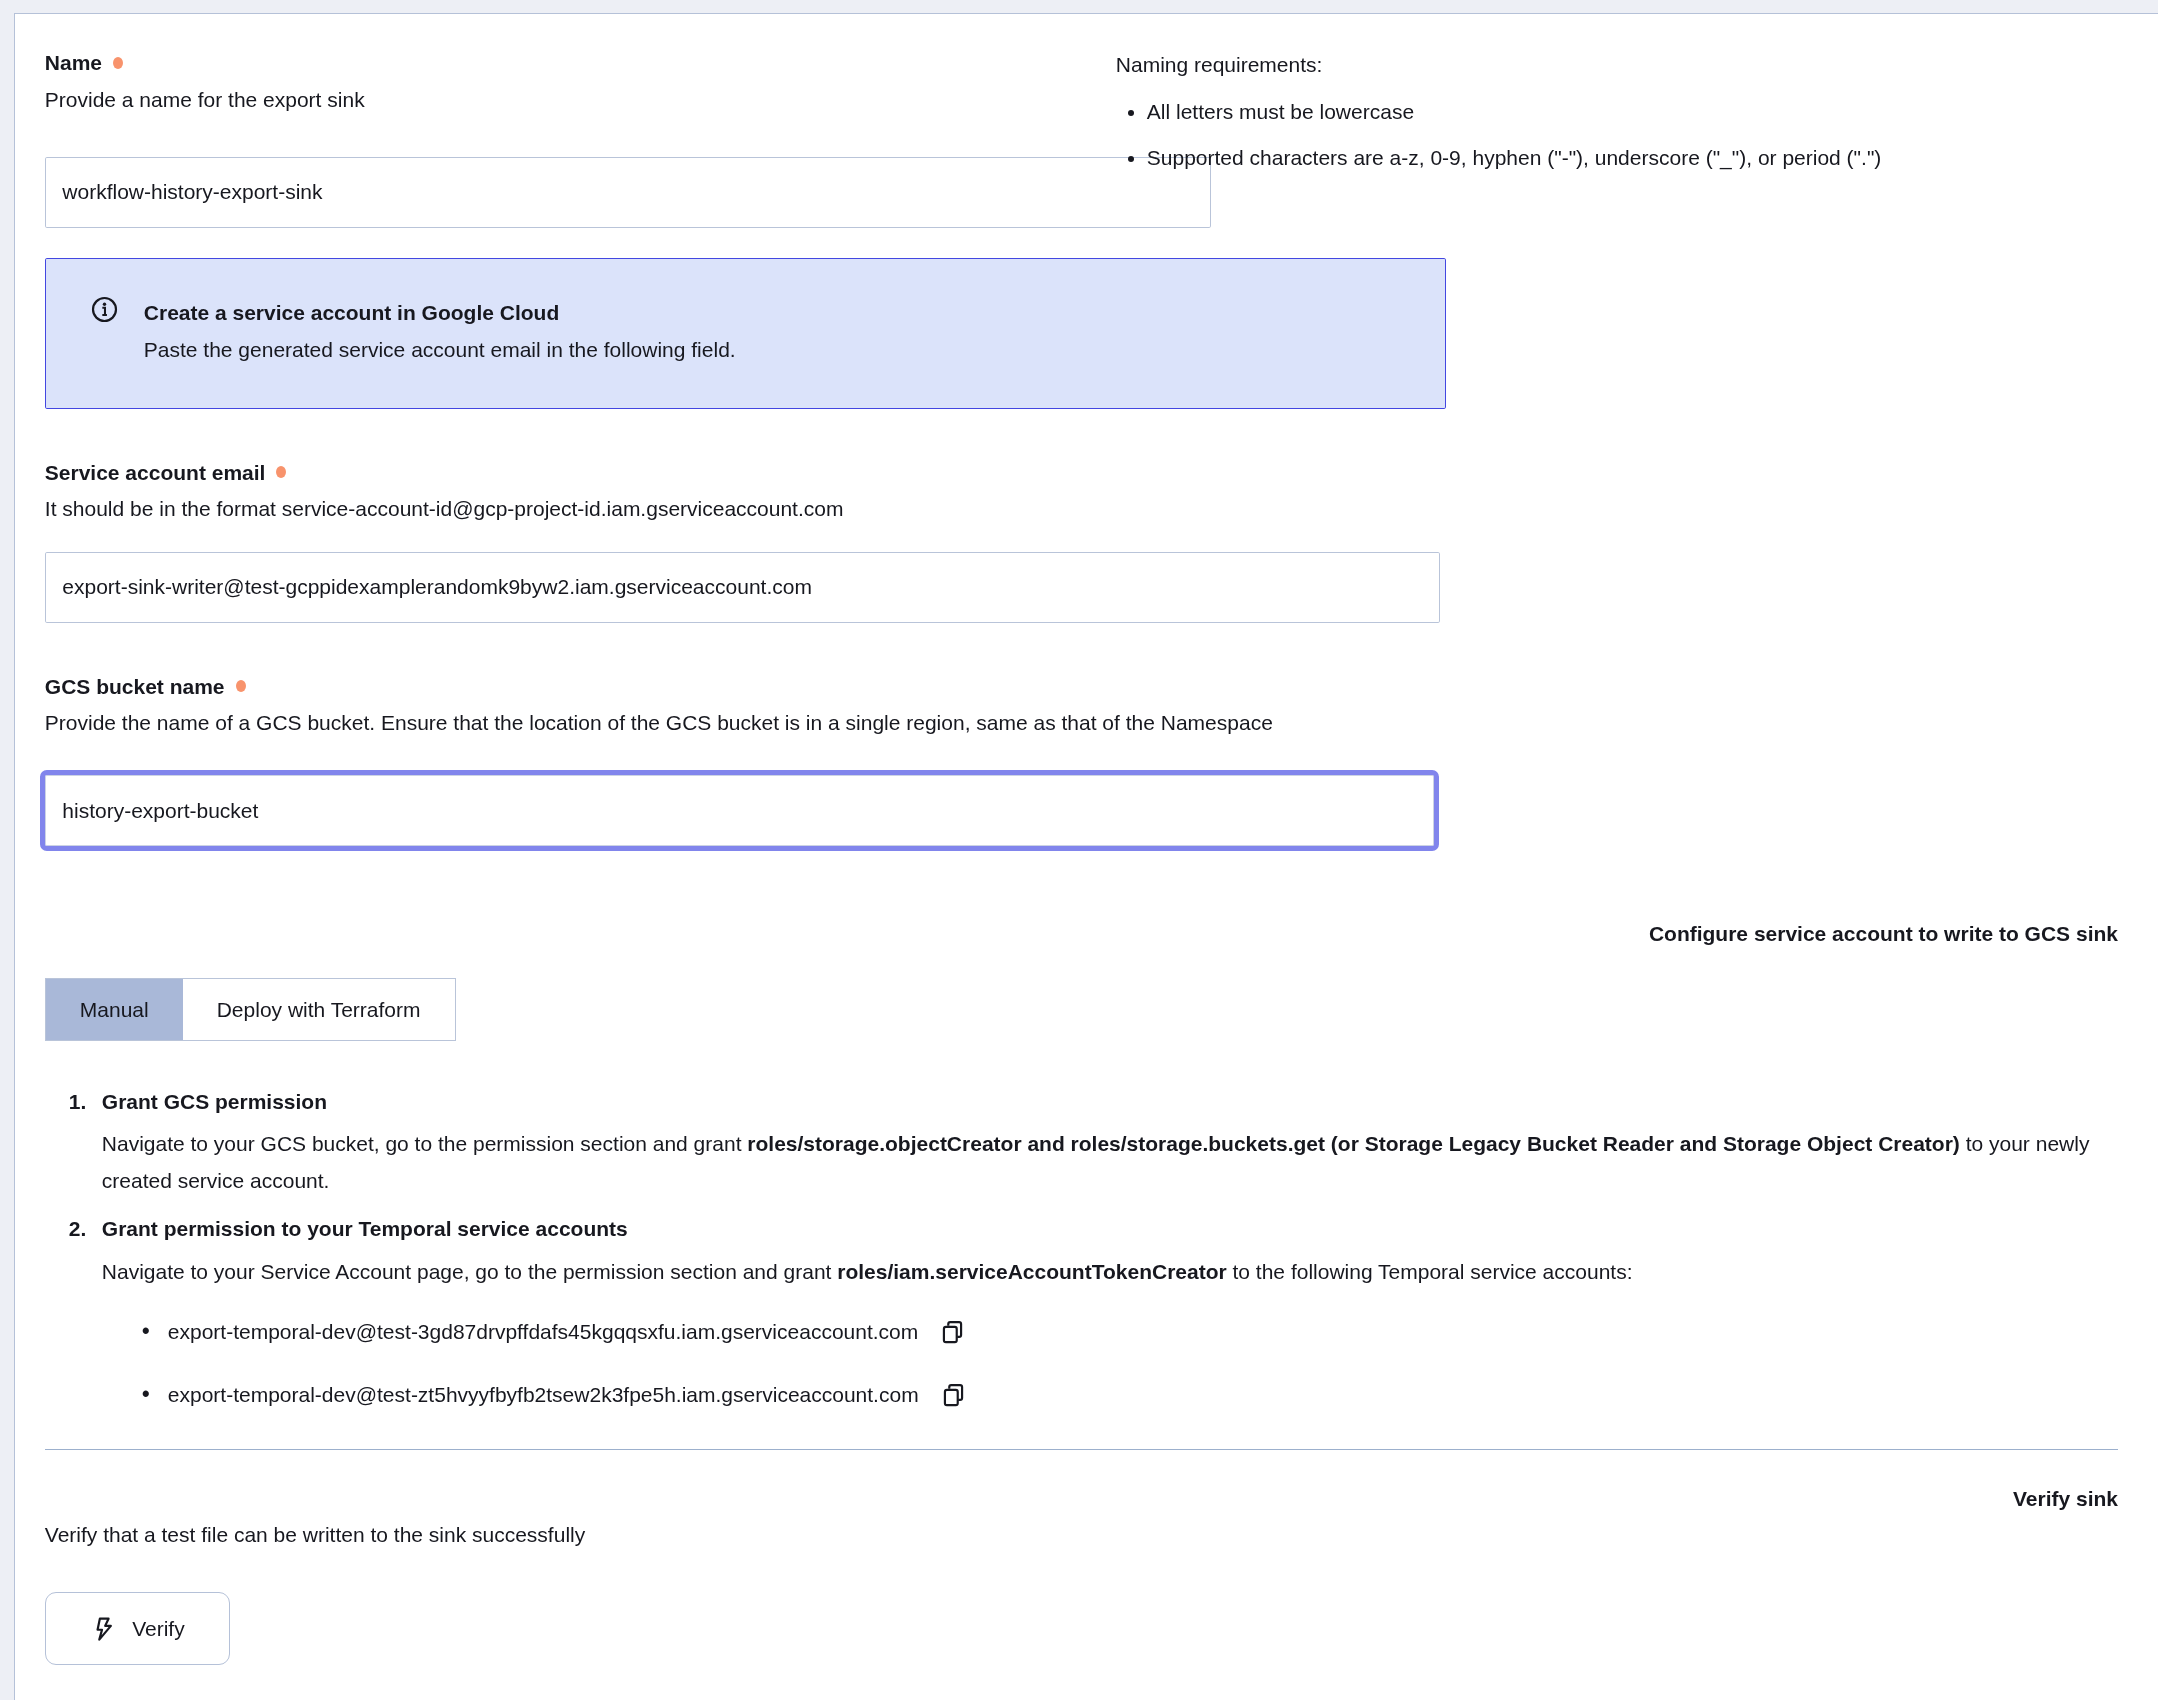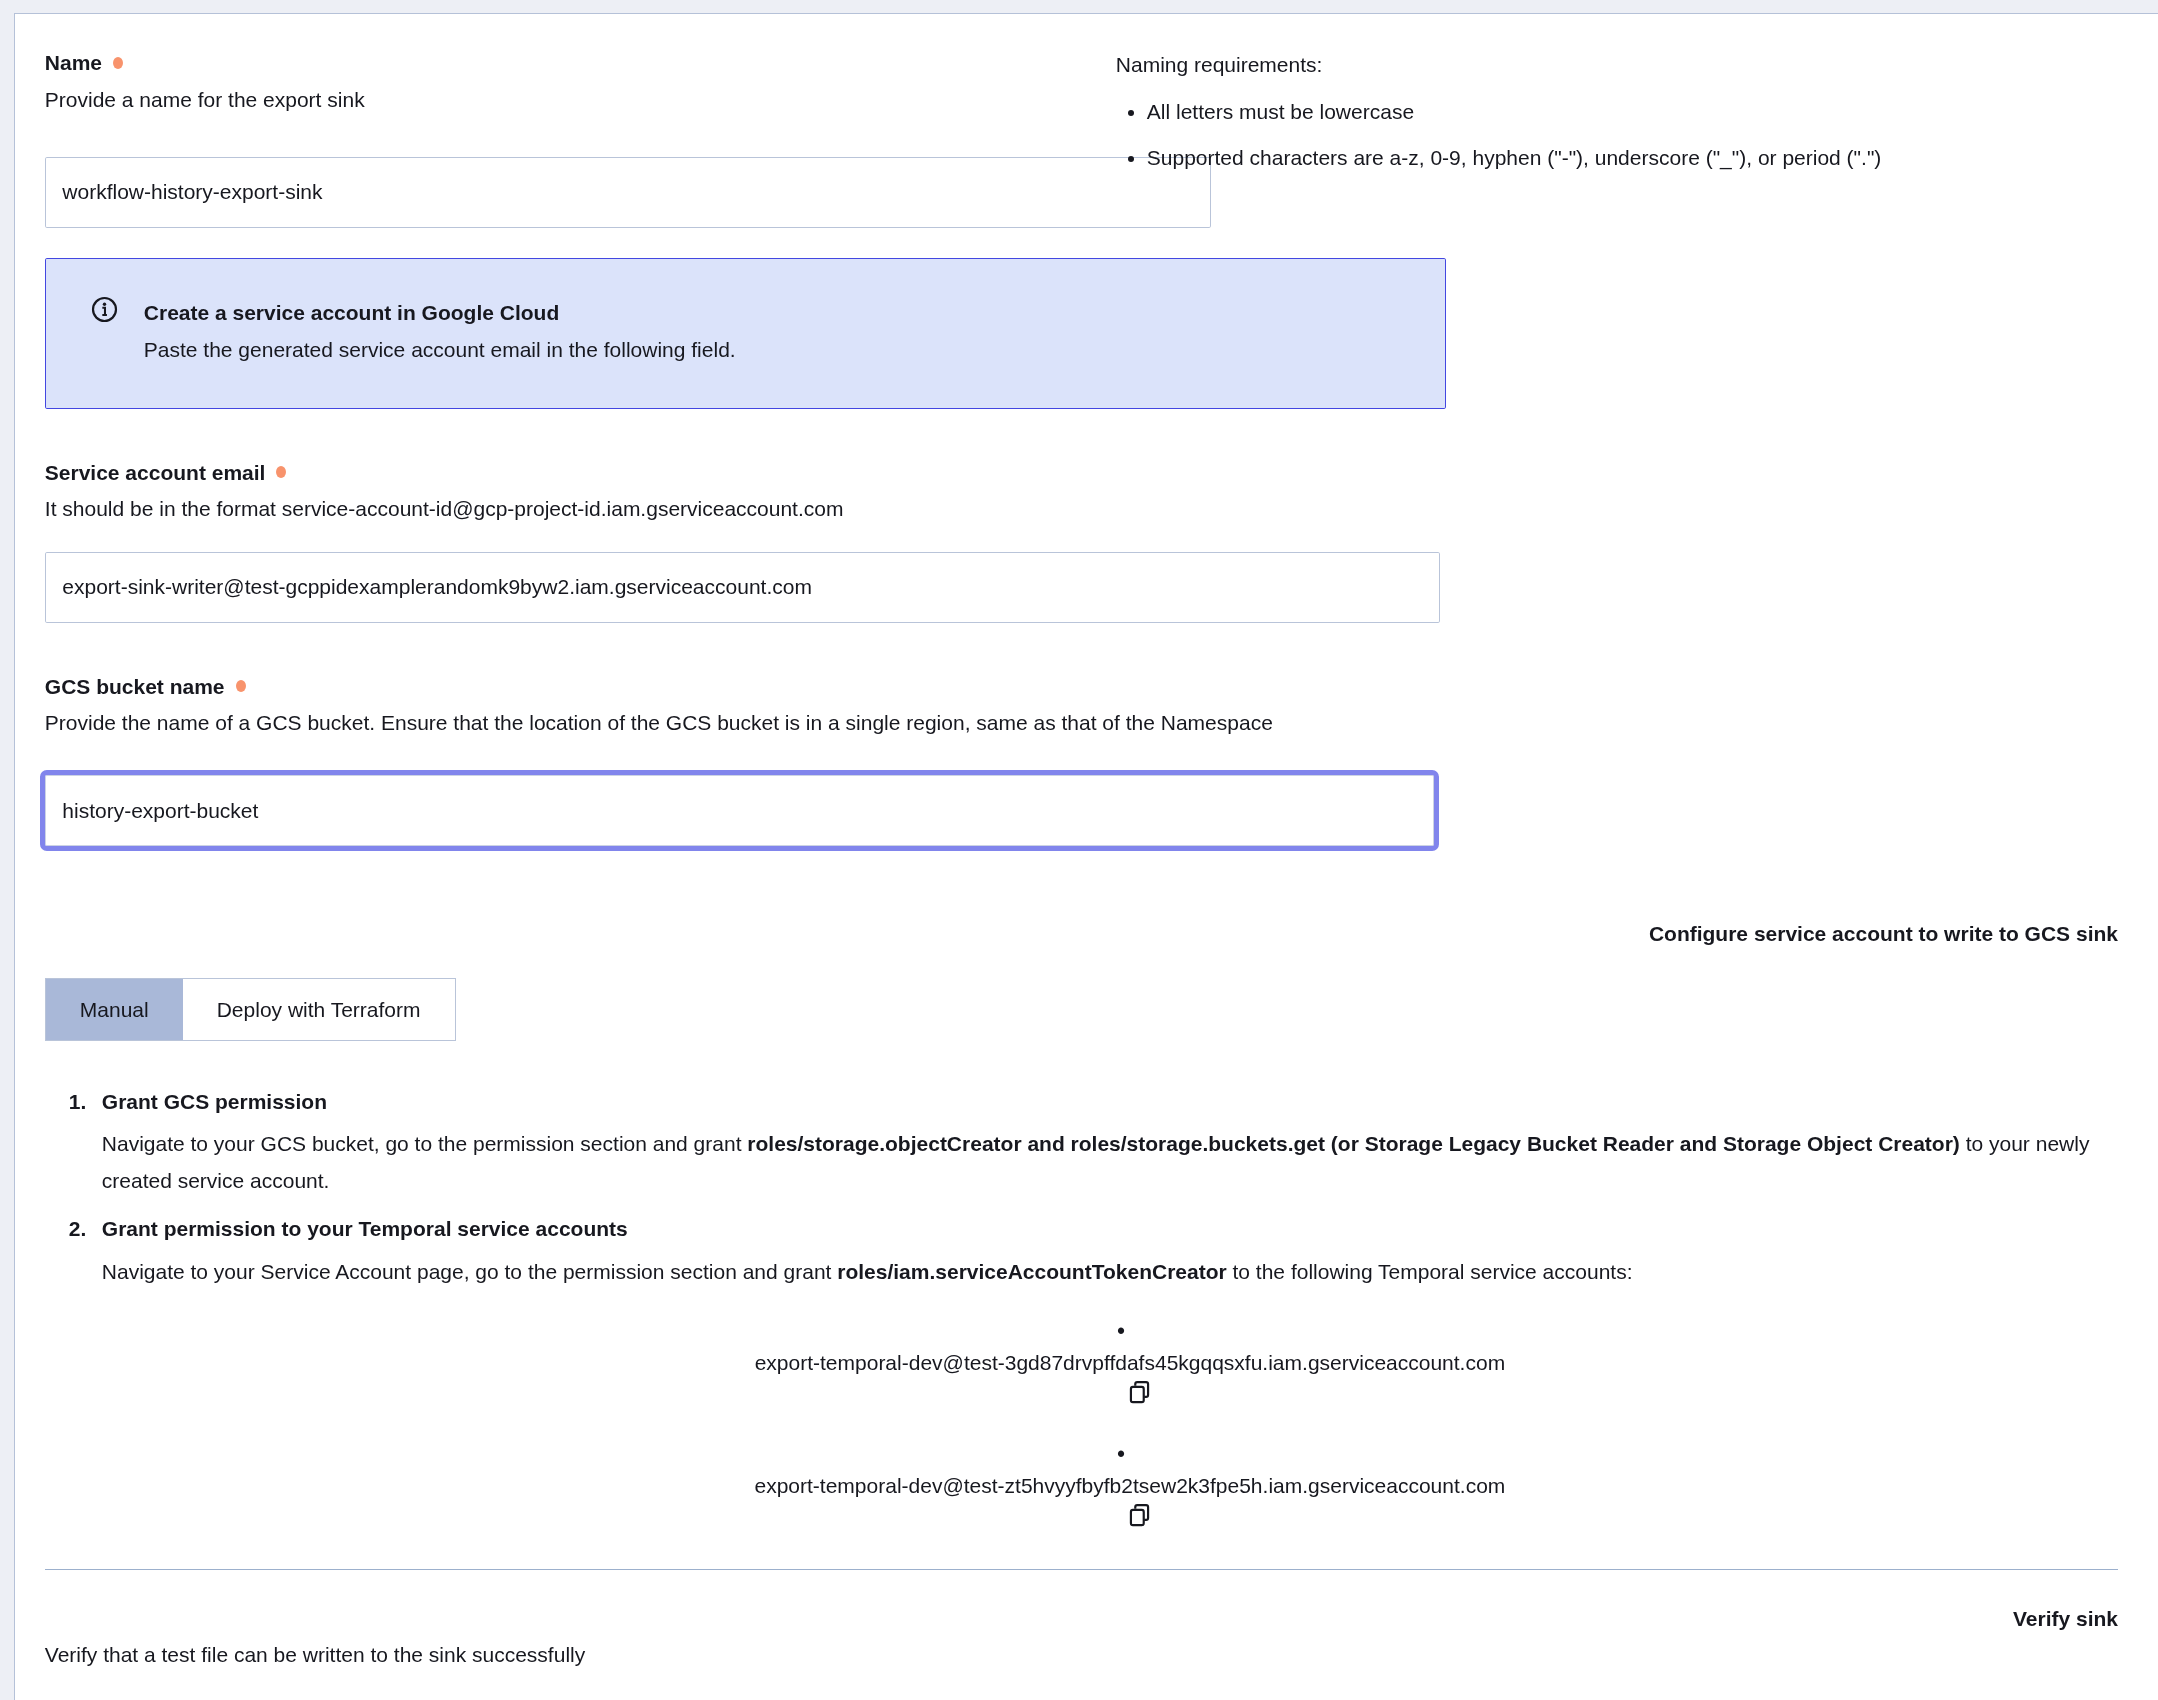--- a/index.html
+++ b/index.html
@@ -66,21 +66,21 @@
          cursor:default; white-space:nowrap; }
   .tab.active { background:#a9b8d8; }
 
   .steps { margin-top:44px; padding-left:24px; }
   .step-title { font-weight:700; line-height:33px; display:flex; }
   .step-num { width:33px; flex:0 0 auto; }
   .step-body { line-height:37px; margin:7.3px 0 13px 33px; max-width:2002px; }
   .step-body b { font-weight:700; }
 
   .sa-list { margin:26px 0 0 73px; list-style:none; }
-  .sa-list li { line-height:31px; margin-bottom:32px; display:flex; align-items:center;flex-direction:column; }
+  .sa-list li { line-height:31px; margin-bottom:32px; display:flex; align-items:flex-end; }
   .sa-list li::before { content:"•"; width:26px; flex:0 0 auto; font-size:23px; }
   .copy-btn { background:none; border:none; cursor:pointer; margin-left:20px;
               width:29px; height:29px; padding:0; display:inline-flex; }
 
   .divider { border:none; border-top:1.8px solid #9cb0cd; margin-top:39px; }
 
   .verify-btn {
     margin-top:42px; height:73px; min-width:185px;
     background:#fff; border:1.8px solid #b5c1d8; border-radius:11px;
     display:inline-flex; align-items:center; justify-content:center;

